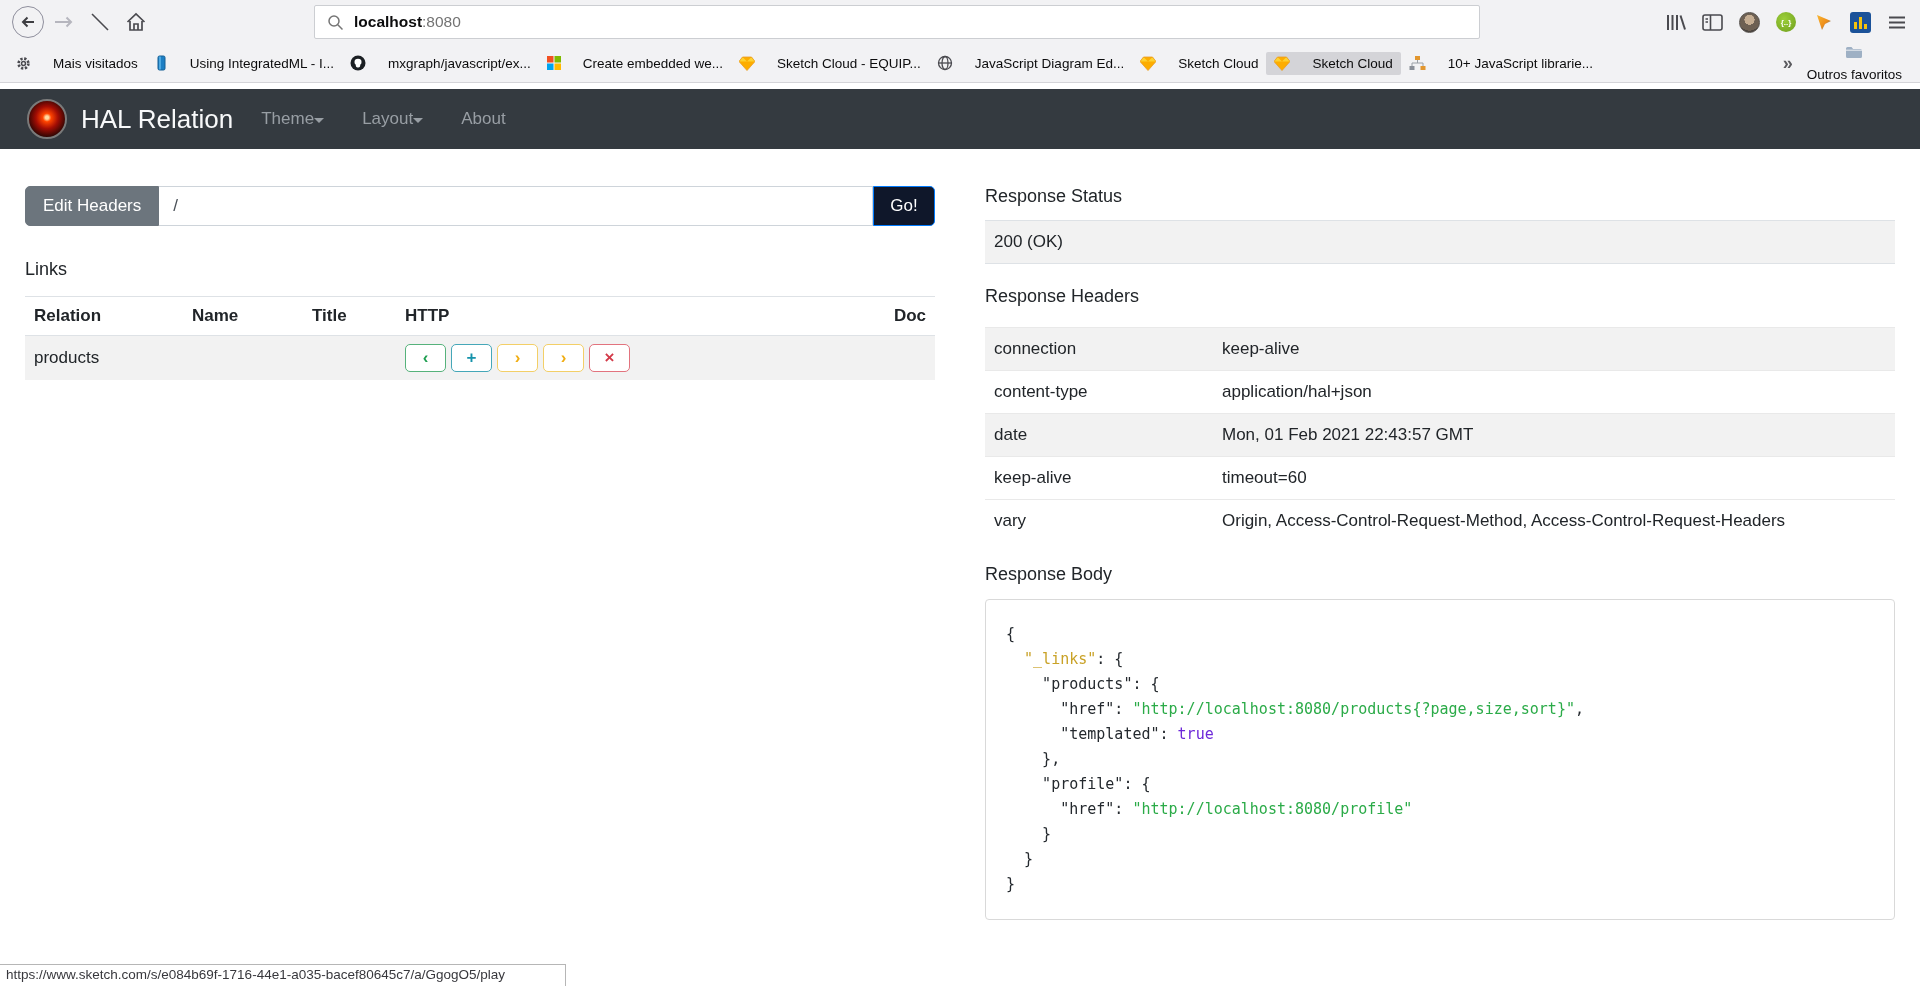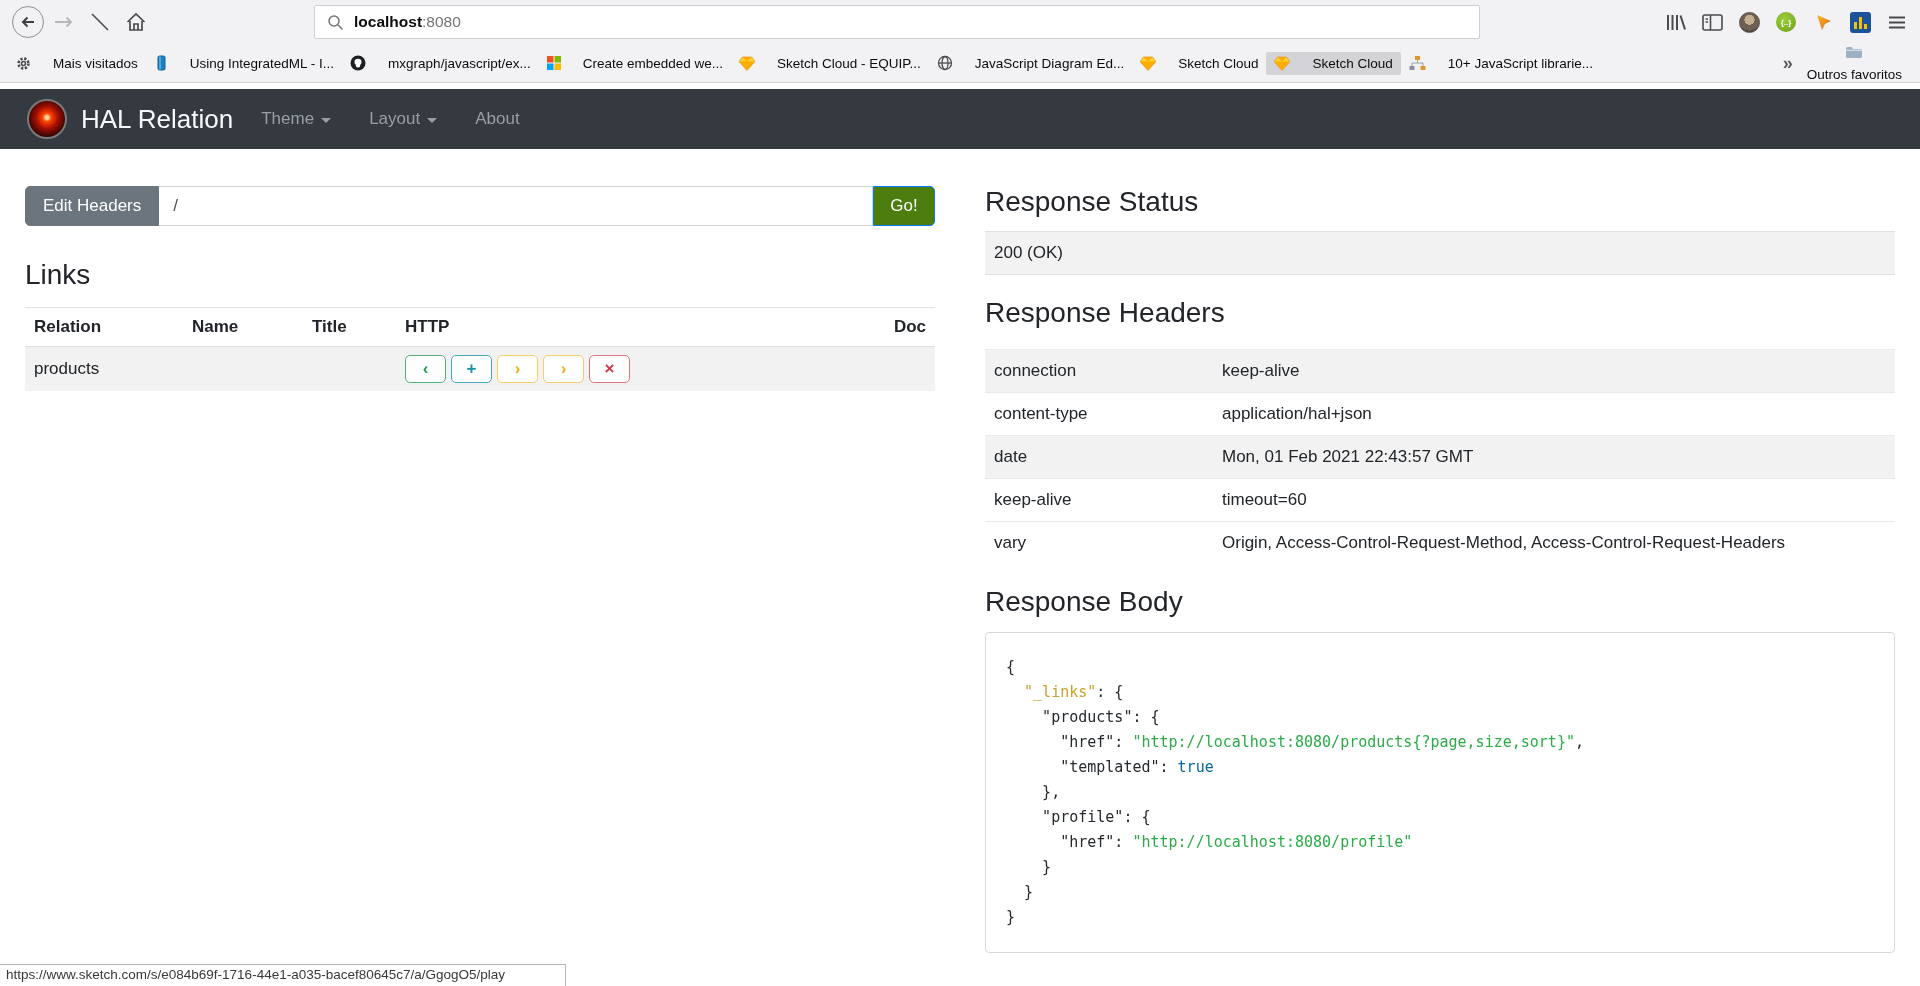--- a/index.html
+++ b/index.html
@@ -36,36 +36,36 @@
   .other-fav span.lbl { font-size:13.5px; color:#0c0c0d; }
   .chrome-gap { height:6px; background:#fff; }
 
   
   .navbar { height:60px; background:#343a40; display:flex; align-items:center; padding:0 27px; }
   .hal-logo { width:40px; height:40px; border-radius:50%; border:2px solid #7a7a7a;
     background:radial-gradient(circle at 50% 46%, #ffd9a0 0 6%, #ff4400 16%, #a30d04 42%, #330603 72%, #0a0a0a 100%);
     cursor:pointer; }
   .brand { color:#f8f9fa; font-size:26px; margin-left:14px; cursor:pointer; }
   .nav-items { display:flex; margin-left:28px; gap:38px; }
-  .nav-item { color:#989ea4; font-size:17px; display:flex; align-items:center; gap:7px; cursor:pointer; }
+  .nav-item { color:#989ea4; font-size:17px; display:flex; align-items:center; cursor:pointer; }
   .caret { width:0; height:0; border-left:5px solid transparent; border-right:5px solid transparent;
     border-top:5px solid #989ea4; margin-top:2px; }
 
   
   .content { display:flex; padding:37px 25px 0 25px; gap:50px; }
   .col { width:910px; }
-  h2.sect { font-size:28px; font-weight:400; color:#212529; }
+  h2.sect { font-size:18px; font-weight:400; color:#212529; }
 
   
   .input-group { display:flex; height:40px; }
   .btn-edit-headers { background:#6c757d; border:1px solid #6c757d; color:#fff; font-size:17px;
     padding:0 17px; border-radius:5px 0 0 5px; cursor:pointer; font-family:inherit;}
   .uri-input { flex:1; border:1px solid #ced4da; border-left:none; padding:0 14px; font-size:17px;
     color:#495057; outline:none; font-family:inherit; }
-  .btn-go { background:#4d7c0f; border:1px solid #007bff; color:#fff; font-size:17px; width:62px;
+  .btn-go { background:#0f172a; border:1px solid #007bff; color:#fff; font-size:17px; width:62px;
     border-radius:0 5px 5px 0; cursor:pointer; font-family:inherit;}
 
   
   .links-heading { margin:33px 0 16px; }
   table { width:100%; border-collapse:collapse; font-size:17px; }
   .links-table th { text-align:left; font-weight:700; padding:9px 9px;
     border-top:1px solid #dee2e6; border-bottom:1px solid #dee2e6; }
   .links-table th.doc, .links-table td.doc { text-align:right; }
   .links-table td { padding:8px 9px; border-top:1px solid #e9e9e9; }
   tr.striped { background:#f2f2f2; }
@@ -81,21 +81,21 @@
   .headers-table td.key { width:228px; }
   .rh-heading { margin:22px 0 20px; }
   .rb-heading { margin:22px 0 14px; }
 
   .code-card { border:1px solid #d9d9d9; border-radius:4px; padding:22px 20px; }
   .code-line { white-space:pre; font-family:"DejaVu Sans Mono","Liberation Mono",monospace;
     font-size:15px; line-height:25px; color:#24292e; }
   .tok-p { color:#24292e; }
   .tok-links { color:#c9a227; }
   .tok-str { color:#2bab48; }
-  .tok-bool { color:#0369a1; }
+  .tok-bool { color:#6d28d9; }
 
   
   .status-bar { position:fixed; left:0; bottom:0; height:22px; width:566px; background:#fff;
     border:1px solid #b6b6b6; border-left:none; border-bottom:none; font-size:13.5px; color:#38383d;
     padding:2px 8px 0 6px; white-space:nowrap; overflow:hidden; }
 </style>
 </head>
 <body>
 
 <div class="chrome">

